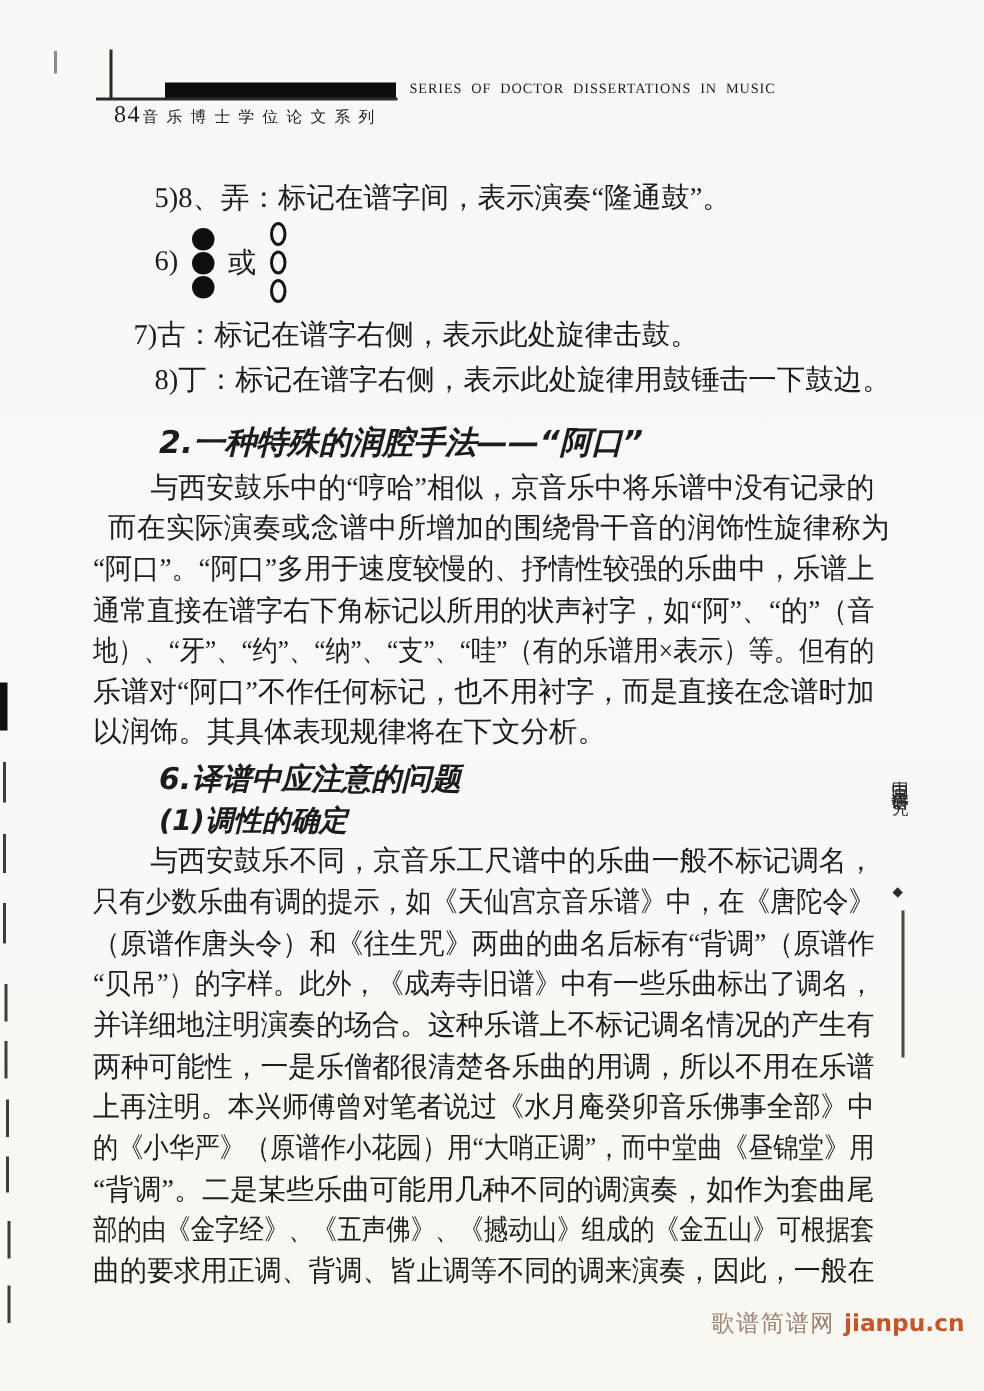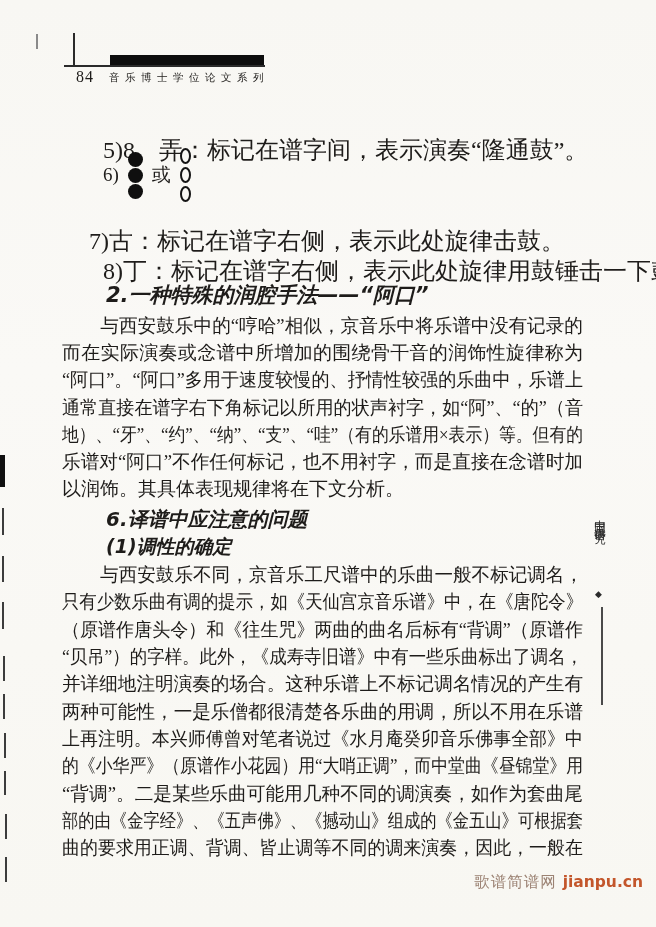--- a/index.html
+++ b/index.html
@@ -11,32 +11,32 @@
     overflow:hidden;
     font-family:"Liberation Serif","DejaVu Serif",serif;
     color:#1e1c1a;
   }
   
   .hdr-vtick{position:absolute;left:73px;top:33px;width:2px;height:33px;background:#2a2a2a;}
   .hdr-smalltick{position:absolute;left:36px;top:34px;width:2px;height:15px;background:#8a8a8a;}
   .hdr-rule{position:absolute;left:64px;top:65px;width:201px;height:2px;background:#2a2a2a;}
   .hdr-bar{position:absolute;left:110px;top:55px;width:154px;height:11px;background:#0d0d0d;}
   .hdr-pagenum{position:absolute;left:76px;top:68px;font-size:16px;letter-spacing:1px;}
-  .hdr-cn{position:absolute;left:109px;top:71px;width:170px;font-size:10.5px;letter-spacing:5.5px;white-space:nowrap;font-family:Liberation Sans, sans-serif;}
+  .hdr-cn{position:absolute;left:95px;top:71px;width:170px;font-size:10.5px;letter-spacing:5.5px;white-space:nowrap;font-family:Liberation Sans, sans-serif;}
   .hdr-en{position:absolute;left:273px;top:55px;font-size:9.5px;letter-spacing:0.6px;word-spacing:3px;white-space:nowrap;font-family:"Liberation Serif",serif;}
   
   .content{position:absolute;left:62px;top:0;width:521px;}
   .bline{
     position:absolute;left:0;width:521px;height:27px;
     font-size:19px;line-height:27px;white-space:nowrap;
     text-align:left;
   }
   .j{text-align:justify;text-align-last:justify;}
   .ind{text-indent:39px;}
-  .itemline{position:absolute;font-size:24px;line-height:25px;white-space:nowrap;margin-top:18px;}
+  .itemline{position:absolute;font-size:19px;line-height:25px;white-space:nowrap;}
   .hblk{position:absolute;font-family:"DejaVu Sans","Liberation Sans",sans-serif;font-weight:bold;white-space:nowrap;font-style:italic;}
   
   .item6row{position:absolute;left:41px;top:146px;height:58px;display:flex;align-items:center;gap:9px;font-size:19px;}
   .dotstack{display:flex;flex-direction:column;gap:1px;}
   .dot{width:15px;height:15px;border-radius:50%;background:#0f0f0f;}
   .ringstack{display:flex;flex-direction:column;gap:3px;align-items:center;}
   .ring{width:7px;height:12px;border-radius:50%;border:2px solid #141414;background:transparent;}
   
   .side-label{
     position:absolute;left:592px;top:511px;
@@ -58,20 +58,21 @@
 <body>
 
 <div class="page" style="color: rgb(30, 28, 26);">
 
   <div class="hdr-smalltick"></div>
   <div class="hdr-vtick"></div>
   <div class="hdr-bar"></div>
   <div class="hdr-rule"></div>
   <div class="hdr-pagenum">84</div>
   <div class="hdr-cn">音乐博士学位论文系列</div>
+  <div class="hdr-en">SERIES OF DOCTOR DISSERTATIONS IN MUSIC</div>
 
   <div class="content">
 
     <div class="itemline" style="left:41px;top:120px;"><span>5)</span><span>8、弄：标记在谱字间，表示演奏“隆通鼓”。</span></div>
 
     <div class="item6row">
       <span>6)</span>
       <span class="dotstack">
         <span class="dot"></span>
         <span class="dot"></span>
@@ -85,21 +86,21 @@
       </span>
     </div>
 
     <div class="itemline" style="left:27px;top:211px;"><span>7)</span><span>古：标记在谱字右侧，表示此处旋律击鼓。</span></div>
 
     <div class="itemline" style="left:41px;top:241px;"><span>8)</span><span>丁：标记在谱字右侧，表示此处旋律用鼓锤击一下鼓边。</span></div>
 
     <div class="hblk" style="left:44px;top:281px;font-size:21px;">2.一种特殊的润腔手法——“阿口”</div>
 
     <div class="bline fit j ind" style="top: 312px; width: 531px; transform-origin: left top; transform: scaleX(0.981168);">与西安鼓乐中的“哼哈”相似，京音乐中将乐谱中没有记录的</div>
-    <div class="bline fit j" style="top:339px;">而在实际演奏或念谱中所增加的围绕骨干音的润饰性旋律称为</div>
+    <div class="bline fit j" style="top:339px;margin-left:10px;">而在实际演奏或念谱中所增加的围绕骨干音的润饰性旋律称为</div>
     <div class="bline fit j" style="top: 366px; width: 547px; transform-origin: left top; transform: scaleX(0.952468);">“阿口”。“阿口”多用于速度较慢的、抒情性较强的乐曲中，乐谱上</div>
     <div class="bline fit j" style="top: 394px; width: 547px; transform-origin: left top; transform: scaleX(0.952468);">通常直接在谱字右下角标记以所用的状声衬字，如“阿”、“的”（音</div>
     <div class="bline fit j" style="top: 421px; width: 589px; transform-origin: left top; transform: scaleX(0.88455);">地）、“牙”、“约”、“纳”、“支”、“哇”（有的乐谱用×表示）等。但有的</div>
     <div class="bline fit j" style="top: 448px; width: 530px; transform-origin: left top; transform: scaleX(0.983019);">乐谱对“阿口”不作任何标记，也不用衬字，而是直接在念谱时加</div>
     <div class="bline fit" style="top:475px;">以润饰。其具体表现规律将在下文分析。</div>
 
     <div class="hblk" style="left:44px;top:506px;font-size:20px;">6.译谱中应注意的问题</div>
     <div class="hblk" style="left:44px;top:534px;font-size:19px;">(1)调性的确定</div>
 
     <div class="bline fit j ind" style="top: 561px; width: 533px; transform-origin: left top; transform: scaleX(0.977486);">与西安鼓乐不同，京音乐工尺谱中的乐曲一般不标记调名，</div>

